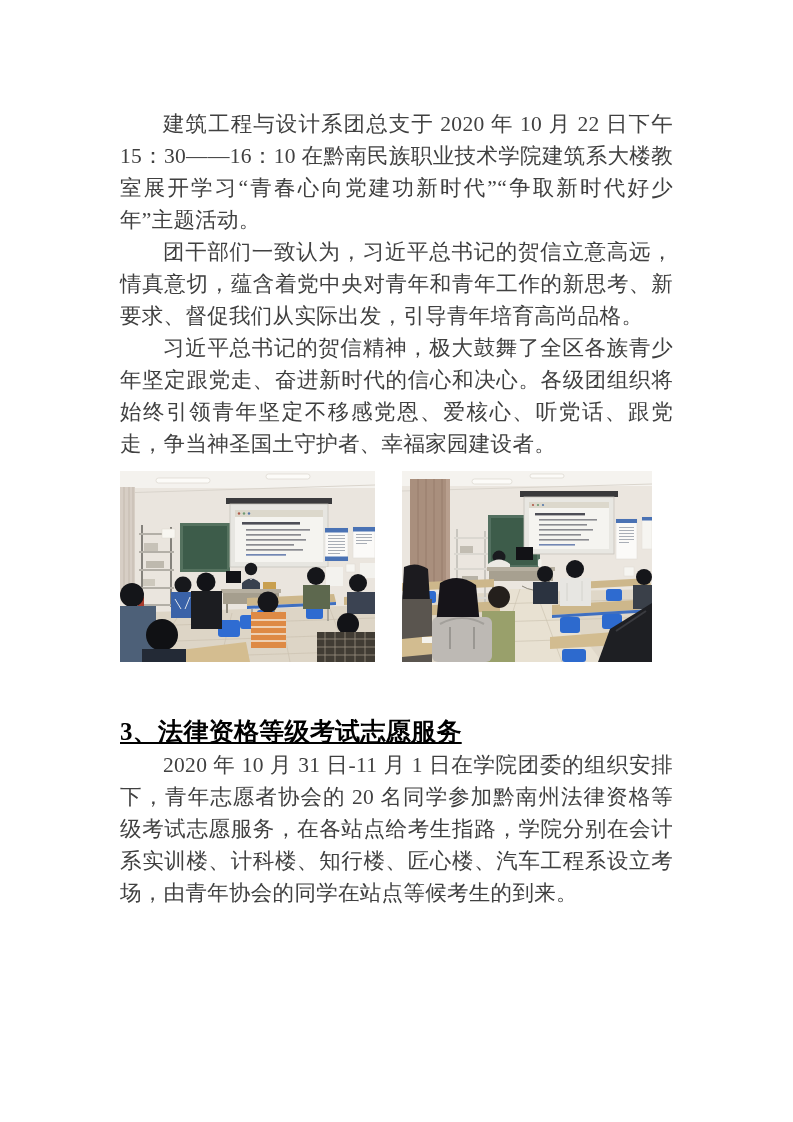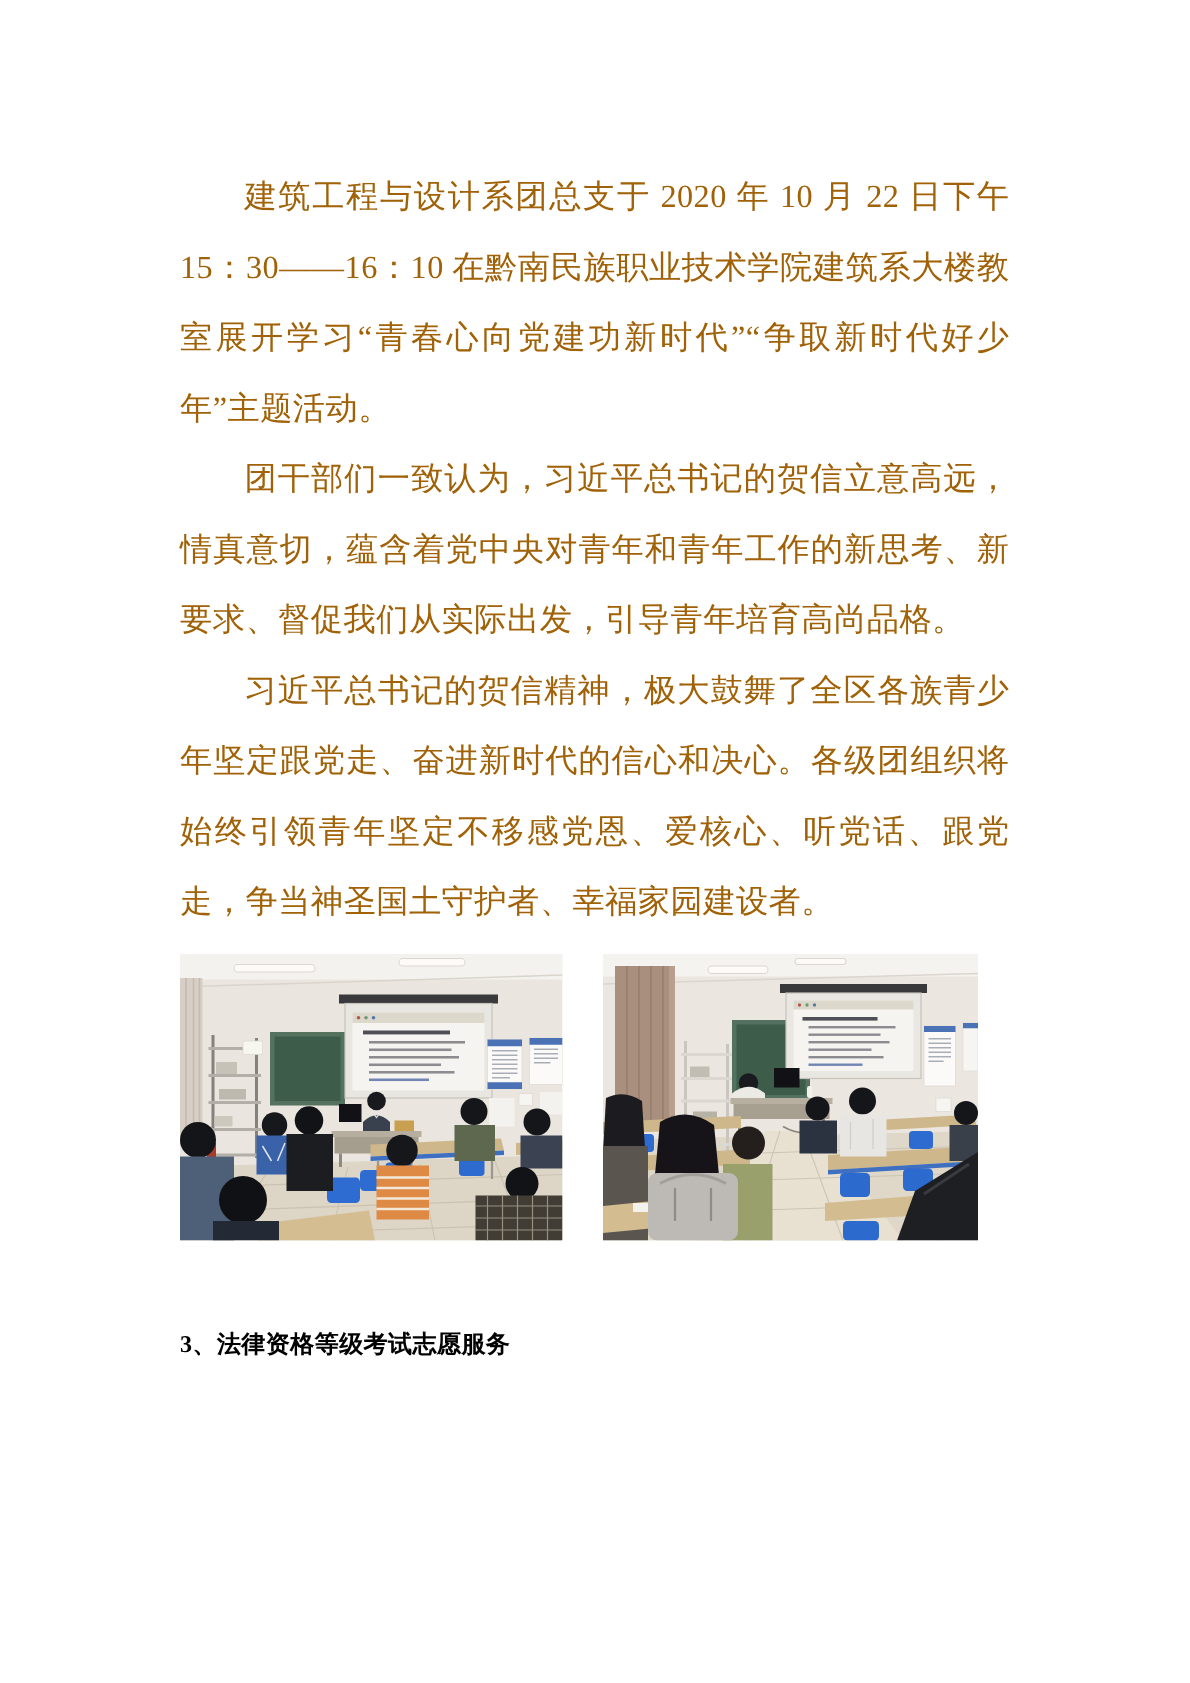--- a/index.html
+++ b/index.html
@@ -2,29 +2,29 @@
 <html><head>
 <meta charset="utf-8">
 <style>
   html, body { margin:0; padding:0; background:#ffffff; }
   .page {
     position:relative; width:793px; height:1122px; background:#ffffff;
     overflow:hidden; font-family:"Liberation Serif","DejaVu Serif",serif; color:#000;
   }
   .content { position:absolute; left:120px; top:108px; width:553px; }
   .body-para {
-    margin:0; font-size:21.5px; line-height:47px; text-align:justify;
-    text-indent:2em; letter-spacing:0.3px; color:#a16207;
+    margin:0; font-size:21.5px; line-height:32px; text-align:justify;
+    text-indent:2em; letter-spacing:0.3px; color:#404040;
   }
   .photo-row { display:flex; gap:27px; margin-top:11px; }
   figure.photo { margin:0; padding:0; }
   figure.photo svg { display:block; }
   .section-heading {
-    margin:52px 0 0 0; font-size:16px; line-height:35.4px; font-weight:bold;
-    letter-spacing:0.3px; color:#000;
+    margin:52px 0 0 0; font-size:25px; line-height:35.4px; font-weight:bold;
+    letter-spacing:0.3px; color:#000;text-decoration:underline;
   }
 </style>
 </head>
 <body>
 
 <div class="page">
   <div class="content">
 
     <p class="body-para">建筑工程与设计系团总支于 2020 年 10 月 22 日下午 15：30——16：10 在黔南民族职业技术学院建筑系大楼教室展开学习“青春心向党建功新时代”“争取新时代好少年”主题活动。</p>
     <p class="body-para">团干部们一致认为，习近平总书记的贺信立意高远，情真意切，蕴含着党中央对青年和青年工作的新思考、新要求、督促我们从实际出发，引导青年培育高尚品格。</p>
@@ -294,15 +294,16 @@
             <path d="M48,156 v22 M72,156 v22" stroke="#8f8c87" stroke-width="1.5" fill="none"></path>
             <ellipse cx="225" cy="186" rx="8" ry="5" fill="#d8d4cb"></ellipse>
             <polygon points="208,158 250,132 250,191 196,191" fill="#1e1f23"></polygon>
             <path d="M214,160 L244,140" stroke="#3a3b40" stroke-width="2" fill="none"></path>
           </g>
         </svg>
       </figure>
     </div>
 
     <h3 class="section-heading">3、法律资格等级考试志愿服务</h3>
+    <p class="body-para">2020 年 10 月 31 日-11 月 1 日在学院团委的组织安排下，青年志愿者协会的 20 名同学参加黔南州法律资格等级考试志愿服务，在各站点给考生指路，学院分别在会计系实训楼、计科楼、知行楼、匠心楼、汽车工程系设立考场，由青年协会的同学在站点等候考生的到来。</p>
 
   </div>
 </div>
 
 </body></html>

